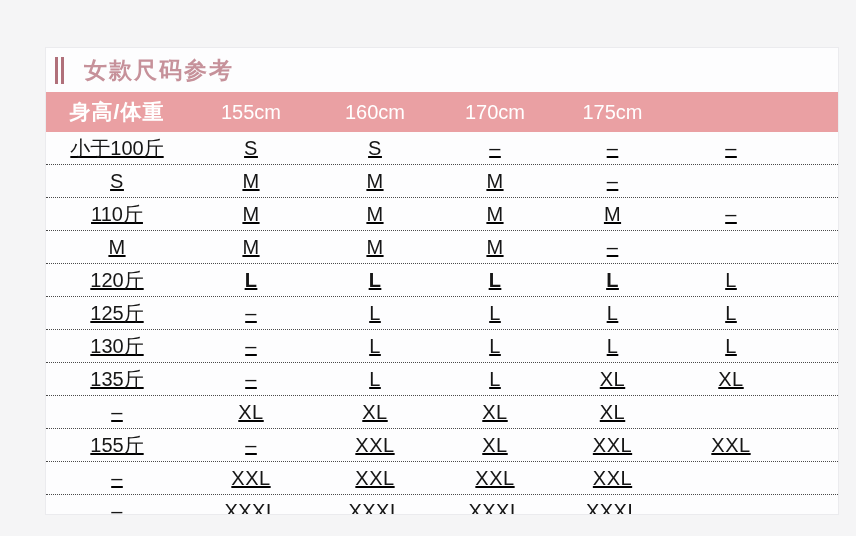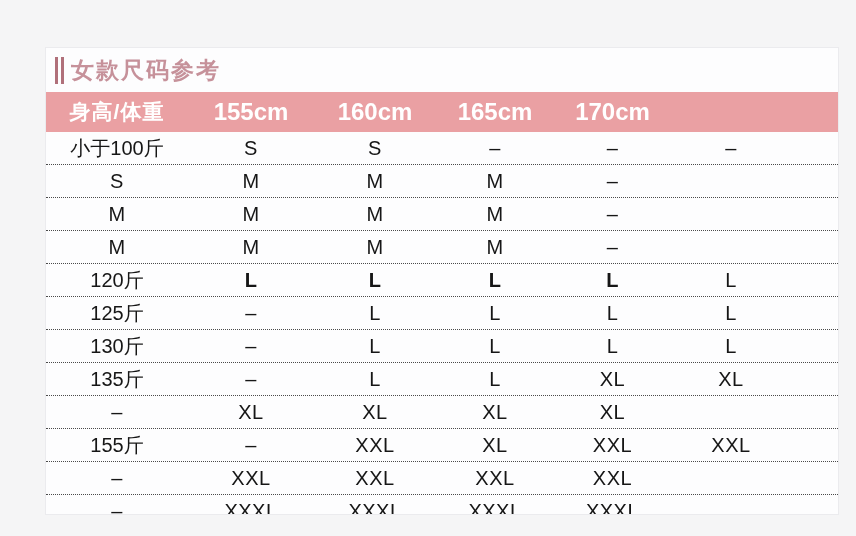--- a/index.html
+++ b/index.html
@@ -13,20 +13,21 @@
     position: absolute; left: 45px; top: 47px;
     width: 794px; height: 468px;
     background: #fdfdfe;
     border: 1px solid #ebebee;
     box-sizing: border-box;
     overflow: hidden;
   }
   .title-row {
     height: 44px; display: flex; align-items: center;
     padding-left: 9px;
+    gap: 13px;
   }
   .title-marker {
     display: inline-block; width: 9px; height: 27px;
     border-left: 3px solid #b0707a;
     border-right: 3px solid #b0707a;
     box-sizing: border-box;
   }
   .page-title {
     margin: 0 0 0 7px;
     font-size: 23px; font-weight: 600;
@@ -35,64 +36,65 @@
   .grid-cols {
     display: grid;
     grid-template-columns: 142px 126px 122px 118px 117px 120px;
     align-items: center;
   }
   .header-row {
     height: 40px;
     background: #eaa0a3;
     color: #ffffff;
   }
-  .header-cell { text-align: center; font-size: 24px; font-weight: 700; }
+  .header-cell { text-align: center; font-size: 20px; font-weight: 400; }
   .header-cell.first { font-size: 21px; font-weight: 700; letter-spacing: 1px; }
-  .row { height: 32px; }
+  .row { height: 32px; text-decoration: underline; }
   .row + .row { border-top: 1px dotted #4a4a4a; }
   .cell { text-align: center; color: #161616; }
   .cell.label { font-size: 20px; }
   .cell.value { font-size: 20px; font-weight: 500; letter-spacing: 0.5px; }
   .cell.value.bold { font-weight: 800; }
 </style>
 </head>
 <body>
 
 <div class="card">
 
   <div class="title-row">
     <span class="title-marker"></span>
     <h2 class="page-title">女款尺码参考</h2>
   </div>
 
   <div class="header-row grid-cols">
     <div class="header-cell first">身高/体重</div>
     <div class="header-cell">155cm</div>
     <div class="header-cell">160cm</div>
-    <div class="header-cell">165cm</div>
     <div class="header-cell">170cm</div>
+    <div class="header-cell">175cm</div>
   </div>
 
   <div>
       <div class="row grid-cols">
         <div class="cell label">小于100斤</div>
         <div class="cell value">S</div>
         <div class="cell value">S</div>
         <div class="cell value">–</div>
         <div class="cell value">–</div>
         <div class="cell value">–</div>
       </div>
       <div class="row grid-cols">
         <div class="cell value">S</div>
         <div class="cell value">M</div>
         <div class="cell value">M</div>
         <div class="cell value">M</div>
         <div class="cell value">–</div>
       </div>
       <div class="row grid-cols">
+        <div class="cell label">110斤</div>
         <div class="cell value">M</div>
         <div class="cell value">M</div>
         <div class="cell value">M</div>
         <div class="cell value">M</div>
         <div class="cell value">–</div>
       </div>
       <div class="row grid-cols">
         <div class="cell value">M</div>
         <div class="cell value">M</div>
         <div class="cell value">M</div>

